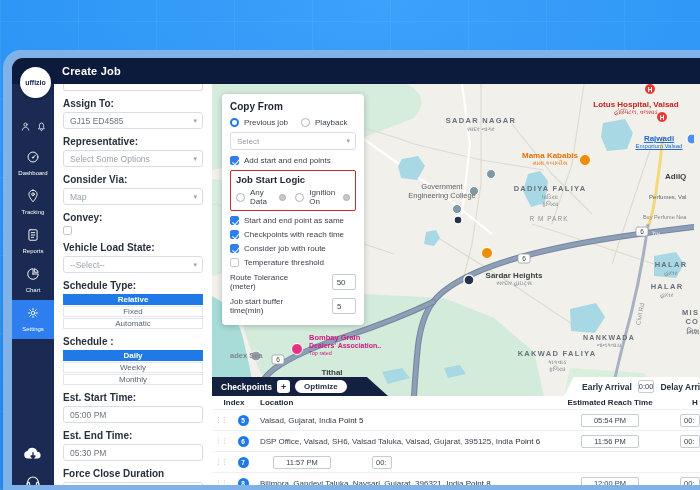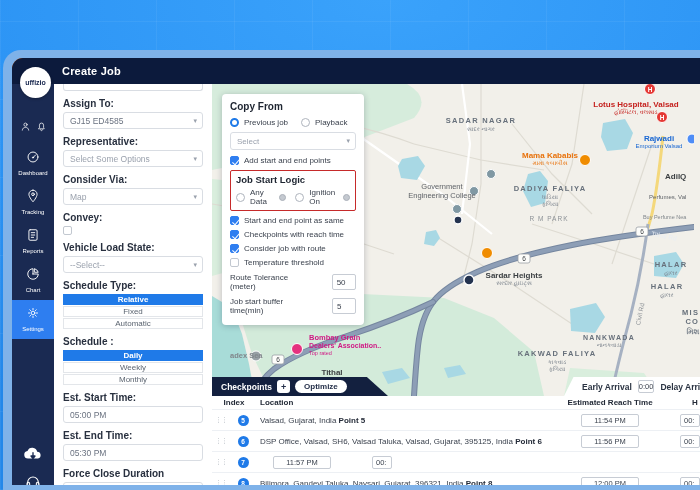--- a/index.html
+++ b/index.html
@@ -50,21 +50,21 @@
   
   .map{ flex:1; position:relative; overflow:hidden; background:#f2f0ea; }
   .map svg.base{ position:absolute; left:0; top:0; }
   .ml{ position:absolute; transform:translate(-50%,-50%); text-align:center; white-space:nowrap;
     color:#5f6368; font-size:7.5px; line-height:1.15; pointer-events:none; }
   .ml .s{ font-size:6px; font-weight:400; display:block; }
   .area{ color:#67707b; font-weight:700; font-size:7.5px; letter-spacing:1.3px; }
   .area .s{ letter-spacing:0; color:#7a828c; }
   .poi-red{ color:#c5221f; font-weight:700; font-size:8px; }
   .poi-red .s{ color:#c5221f; }
-  .poi-blue{ color:#1967d2; font-weight:700; font-size:8px; }
+  .poi-blue{ color:#1967d2; font-weight:700; font-size:8px;text-decoration:underline; }
   .poi-orange{ color:#e8710a; font-weight:700; font-size:8px; }
   .poi-orange .s{ color:#e8710a; }
   .poi-grey{ color:#80868b; font-weight:700; font-size:7.5px; }
   .road-lbl{ color:#8d9297; font-size:6.5px; }
   .dark-lbl{ color:#3c4043; font-weight:700; font-size:8px; }
   .pink-block{ position:absolute; text-align:left; color:#d01884; font-size:7.5px; font-weight:700; line-height:1.2; pointer-events:none;}
   .pink-block .s{ display:block; font-size:7px; }
   .pink-block .tiny{ display:block; font-size:5.5px; font-weight:400; }
   .clip-block{ position:absolute; text-align:right; line-height:1.25; pointer-events:none; }
   
@@ -101,21 +101,21 @@
   .t-hdr{ display:flex; align-items:center; height:13px; font-weight:700; color:#242b38; }
   .t-row{ display:flex; align-items:center; height:21px; border-top:1px solid #edf0f4; }
   .c-handle{ width:18px; flex:none; text-align:center; color:#aeb4bd; font-size:7px; letter-spacing:-1px; cursor:grab; }
   .c-idx{ width:26px; flex:none; display:flex; justify-content:center; }
   .c-loc{ flex:1; min-width:0; white-space:nowrap; overflow:hidden; padding-left:4px; }
   .c-reach{ width:92px; flex:none; display:flex; justify-content:center; }
   .c-halt{ width:44px; flex:none; display:flex; }
   .idx-circle{ width:11px; height:11px; border-radius:50%; background:#1f7ae8; color:#fff; font-size:6.5px; font-weight:700; display:flex; align-items:center; justify-content:center; }
   .reach-box{ width:58px; height:13px; border:1px solid #c7ccd4; border-radius:2px; display:flex; align-items:center; justify-content:center; font-size:7.5px; }
   .halt-box{ width:40px; height:13px; border:1px solid #c7ccd4; border-radius:2px; display:flex; align-items:center; padding-left:3px; margin-left:24px; font-size:7.5px; }
-  .pt{ font-weight:700; color:#242b38; }
+  .pt{ font-weight:400; color:#242b38; }
   .hdr-h{ padding-left:36px; }
 </style>
 </head>
 <body>
 
 <div class="frame">
   <div class="win">
 
     <div class="logo">
         <span>uffizio</span>
@@ -439,21 +439,21 @@
           </div>
 
           <div class="t-row">
             <div class="c-handle">⋮⋮</div>
             <div class="c-idx">
                 <span class="idx-circle">5</span>
               </div>
             <div class="c-loc"><span>Valsad, Gujarat, India</span> <span class="pt">Point 5</span></div>
             <div class="c-reach">
                 <span class="reach-box">
-                  <span>11:54 PM</span>
+                  <span>05:54 PM</span>
                 </span>
               </div>
             <div class="c-halt">
                 <span class="halt-box">
                   <span>00:</span>
                 </span>
               </div>
           </div>
           <div class="t-row">
             <div class="c-handle">⋮⋮</div>

